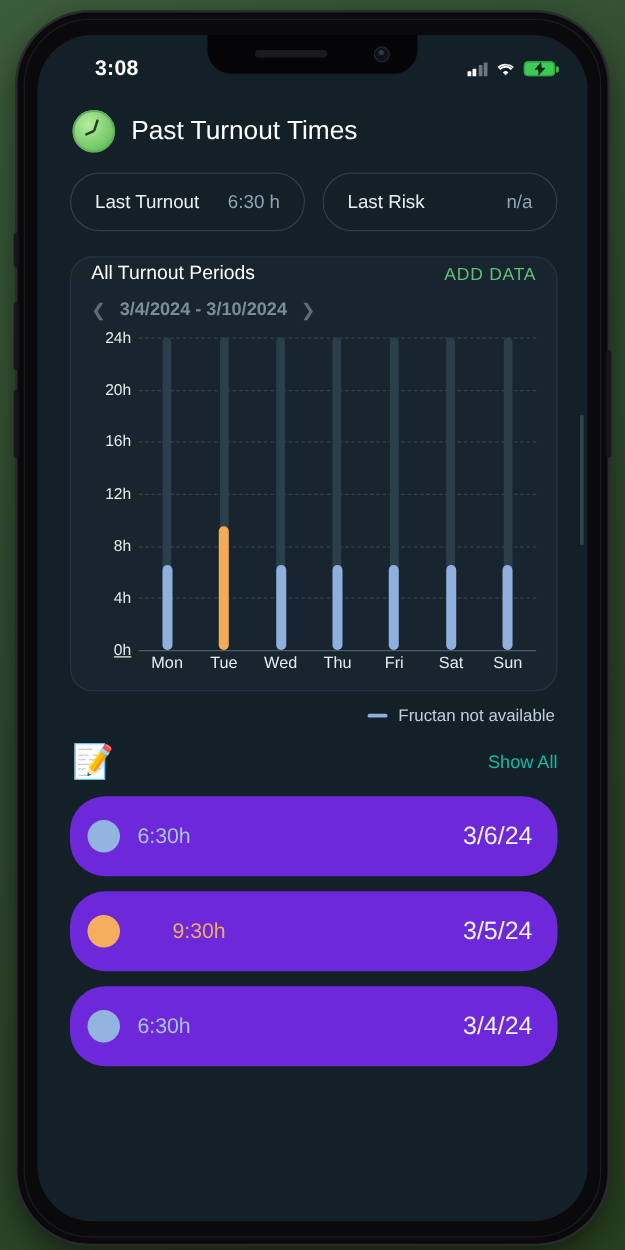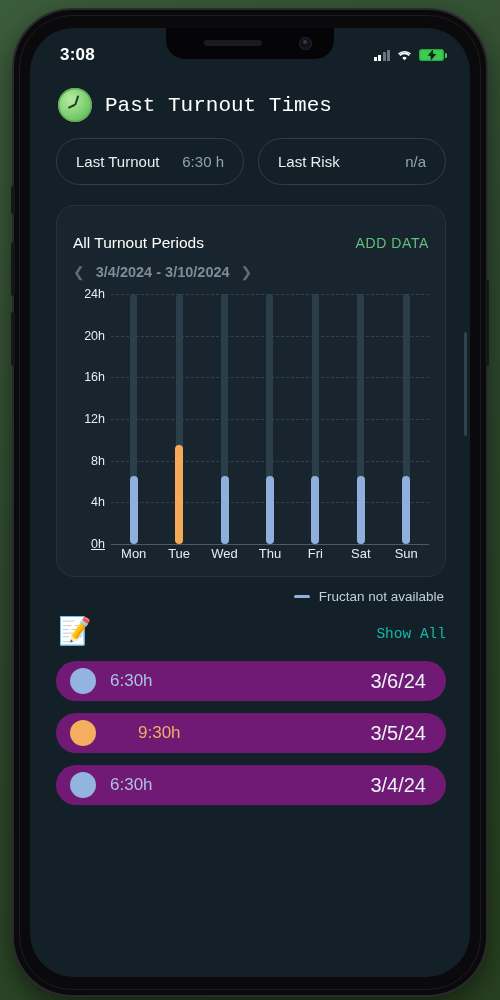--- a/index.html
+++ b/index.html
@@ -56,21 +56,21 @@
     border-radius:50%;background:#111217;
     box-shadow:inset 0 0 0 1px #232430;
   }
   .notch .camera::after{
     content:"";position:absolute;left:4px;top:3px;width:4px;height:4px;
     border-radius:50%;background:#2b3b52;
   }
 
   
   #statusbar{
-    position:absolute;top:0;left:0;right:0;height:46px;
+    position:absolute;top:0;left:16px;right:0;height:46px;
     display:flex;align-items:center;justify-content:space-between;
     padding:8px 26px 0 30px;z-index:30;
   }
   #clock{color:#fff;font-size:17px;font-weight:600;letter-spacing:.2px;}
   .status-right{display:flex;align-items:center;gap:7px;}
   .cell{display:flex;align-items:flex-end;gap:1.5px;height:11px;}
   .cell i{width:3px;background:#fff;border-radius:.5px;display:block;}
   .cell i:nth-child(1){height:4px;}
   .cell i:nth-child(2){height:6px;}
   .cell i:nth-child(3){height:8.5px;background:#6d7580;}
@@ -102,21 +102,21 @@
   .back-btn{
     width:26px;height:30px;display:flex;align-items:center;justify-content:center;
     cursor:pointer;
   }
   #nav-title{
     color:#f2f5f7;font-size:21.5px;font-weight:400;letter-spacing:.1px;
     flex:1;text-align:center;padding-right:24px;white-space:nowrap;
   }
 
   
-  .section-head{display:flex;align-items:center;gap:13px;padding:14px 24px 0 28px;font-family:Liberation Mono, monospace;}
+  .section-head{display:flex;align-items:center;gap:13px;padding:14px 24px 0 28px;}
   .emoji-icon{font-size:27px;line-height:1;filter:saturate(1.1);}
   .clock-emoji{
     width:34px;height:34px;border-radius:50%;
     background:radial-gradient(circle at 38% 34%,#b7eda0,#74c96a 62%,#4f9f4b);
     position:relative;box-shadow:inset 0 0 0 1.5px #5fae56;
   }
   .clock-emoji::before{
     content:"";position:absolute;left:50%;top:50%;width:1.6px;height:10px;
     background:#22401f;transform-origin:bottom center;transform:translate(-50%,-100%) rotate(18deg);border-radius:1px;
   }
@@ -138,21 +138,21 @@
   }
   .pill-label{color:#e9eef1;font-size:15px;}
   .pill-value{color:#8ea4b6;font-size:15px;}
 
   
   .card{
     margin:20px 24px 0 26px;
     background:#18252e;
     border:1px solid #223442;
     border-radius:18px;
-    padding:28px 16px 10px 16px;
+    padding:4px 16px 10px 16px;
   }
   .card-head{display:flex;align-items:center;justify-content:space-between;}
   .card-title{color:#fff;font-size:15.5px;font-weight:400;}
   .add-data{color:#63bf79;font-size:14px;letter-spacing:.6px;cursor:pointer;}
   .date-nav{display:flex;align-items:center;gap:11px;margin-top:12px;}
   .date-arrow{color:#5c6d78;font-size:14px;cursor:pointer;line-height:1;}
   .date-range{color:#7b8d99;font-size:14.5px;font-weight:bold;}
 
   
   .chart{position:relative;height:272px;margin-top:14px;padding-left:38px;}
@@ -189,21 +189,21 @@
   .legend{
     display:flex;align-items:center;justify-content:flex-end;gap:9px;
     padding:12px 26px 0 0;
   }
   .legend-dash{width:16px;height:2.5px;border-radius:2px;background:#8fb0dc;display:block;}
   .legend-text{color:#bfd0dd;font-size:13.5px;}
 
   
   .entries{padding:14px 24px 0 26px;display:flex;flex-direction:column;gap:12px;}
   .entry{
-    height:40px;border-radius:28px;background:#701a75;
+    height:64px;border-radius:28px;background:#6d28d9;
     display:flex;align-items:center;padding:0 20px 0 14px;gap:14px;
   }
   .entry-dot{width:26px;height:26px;border-radius:50%;flex:none;}
   .entry-time{font-size:17px;}
   .entry-date{margin-left:auto;color:#eef3f6;font-size:20px;}
 </style>
 </head>
 <body>
 
 <div id="phone">

